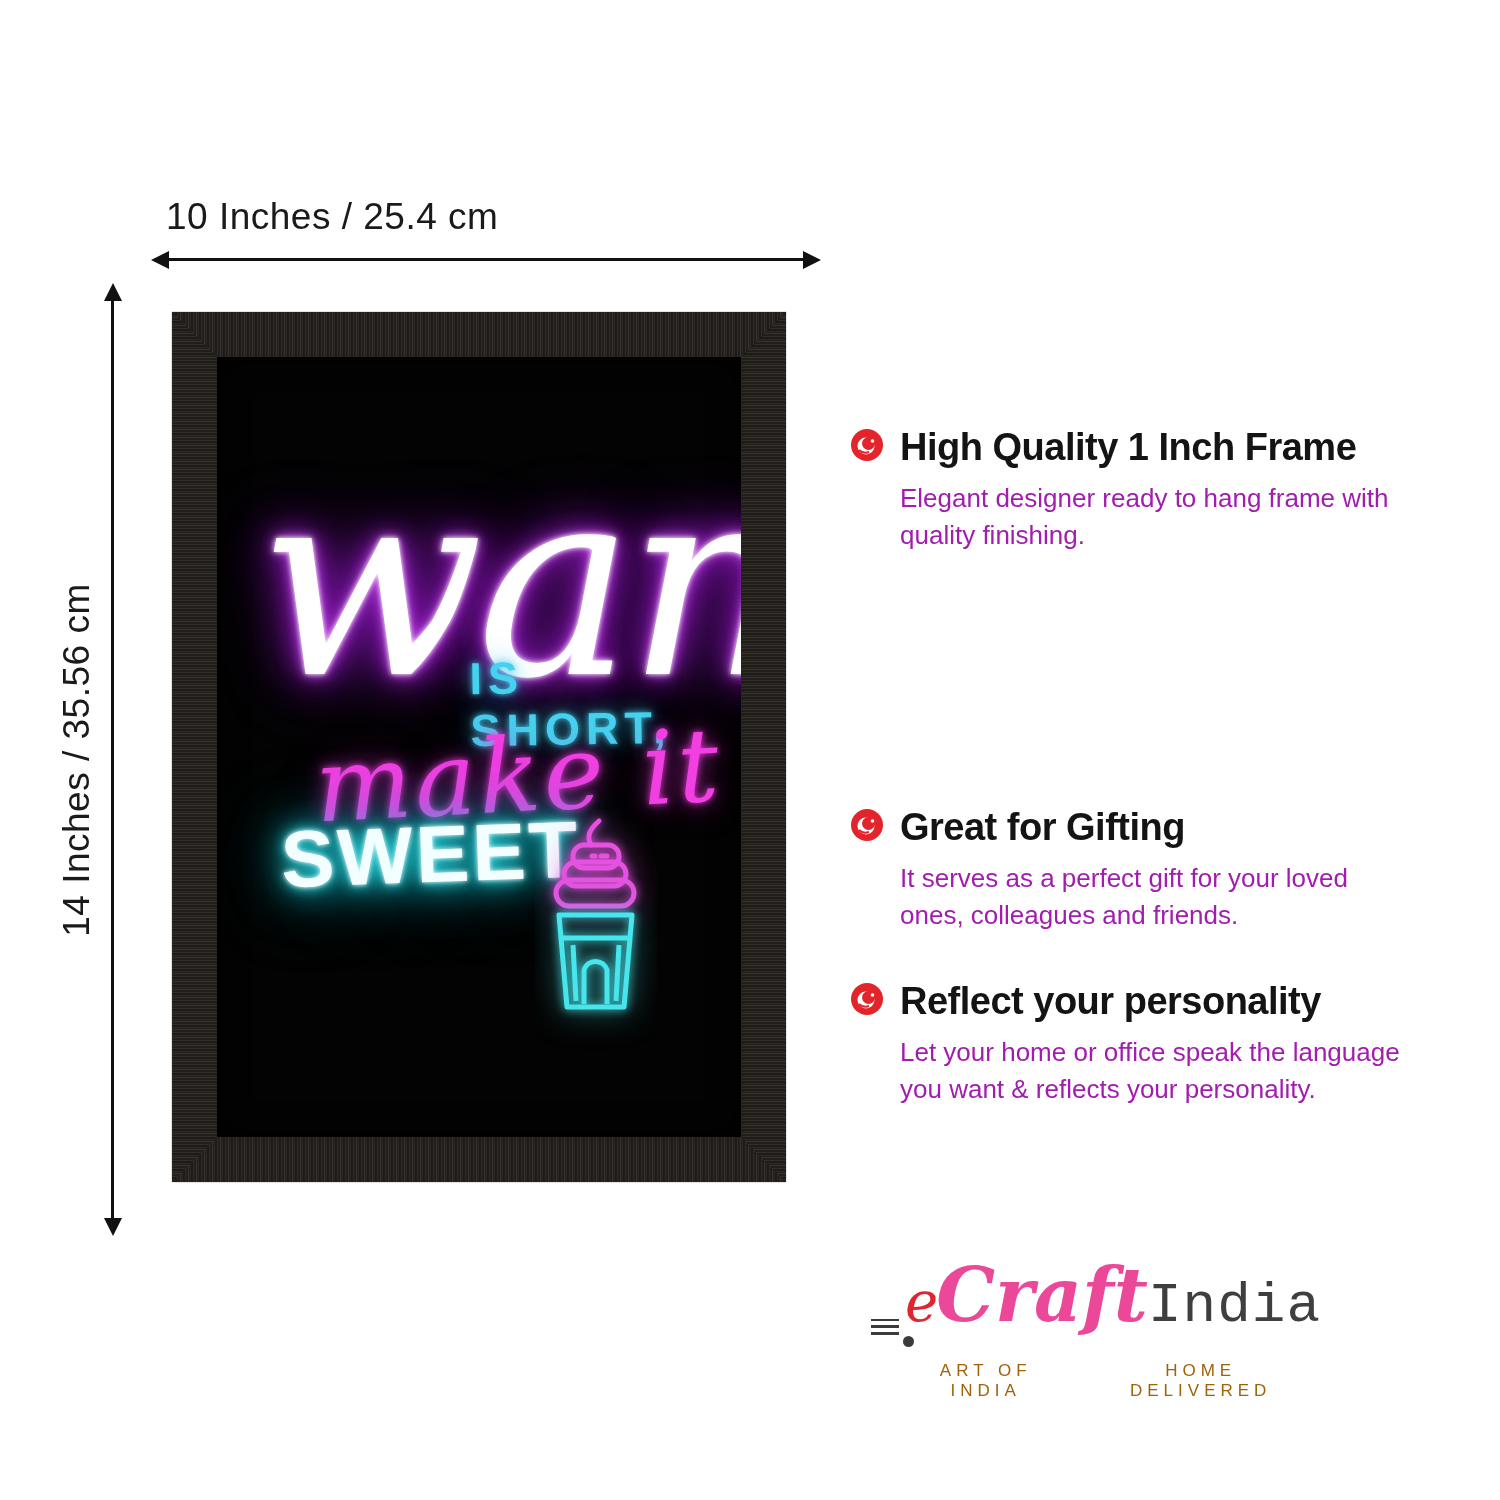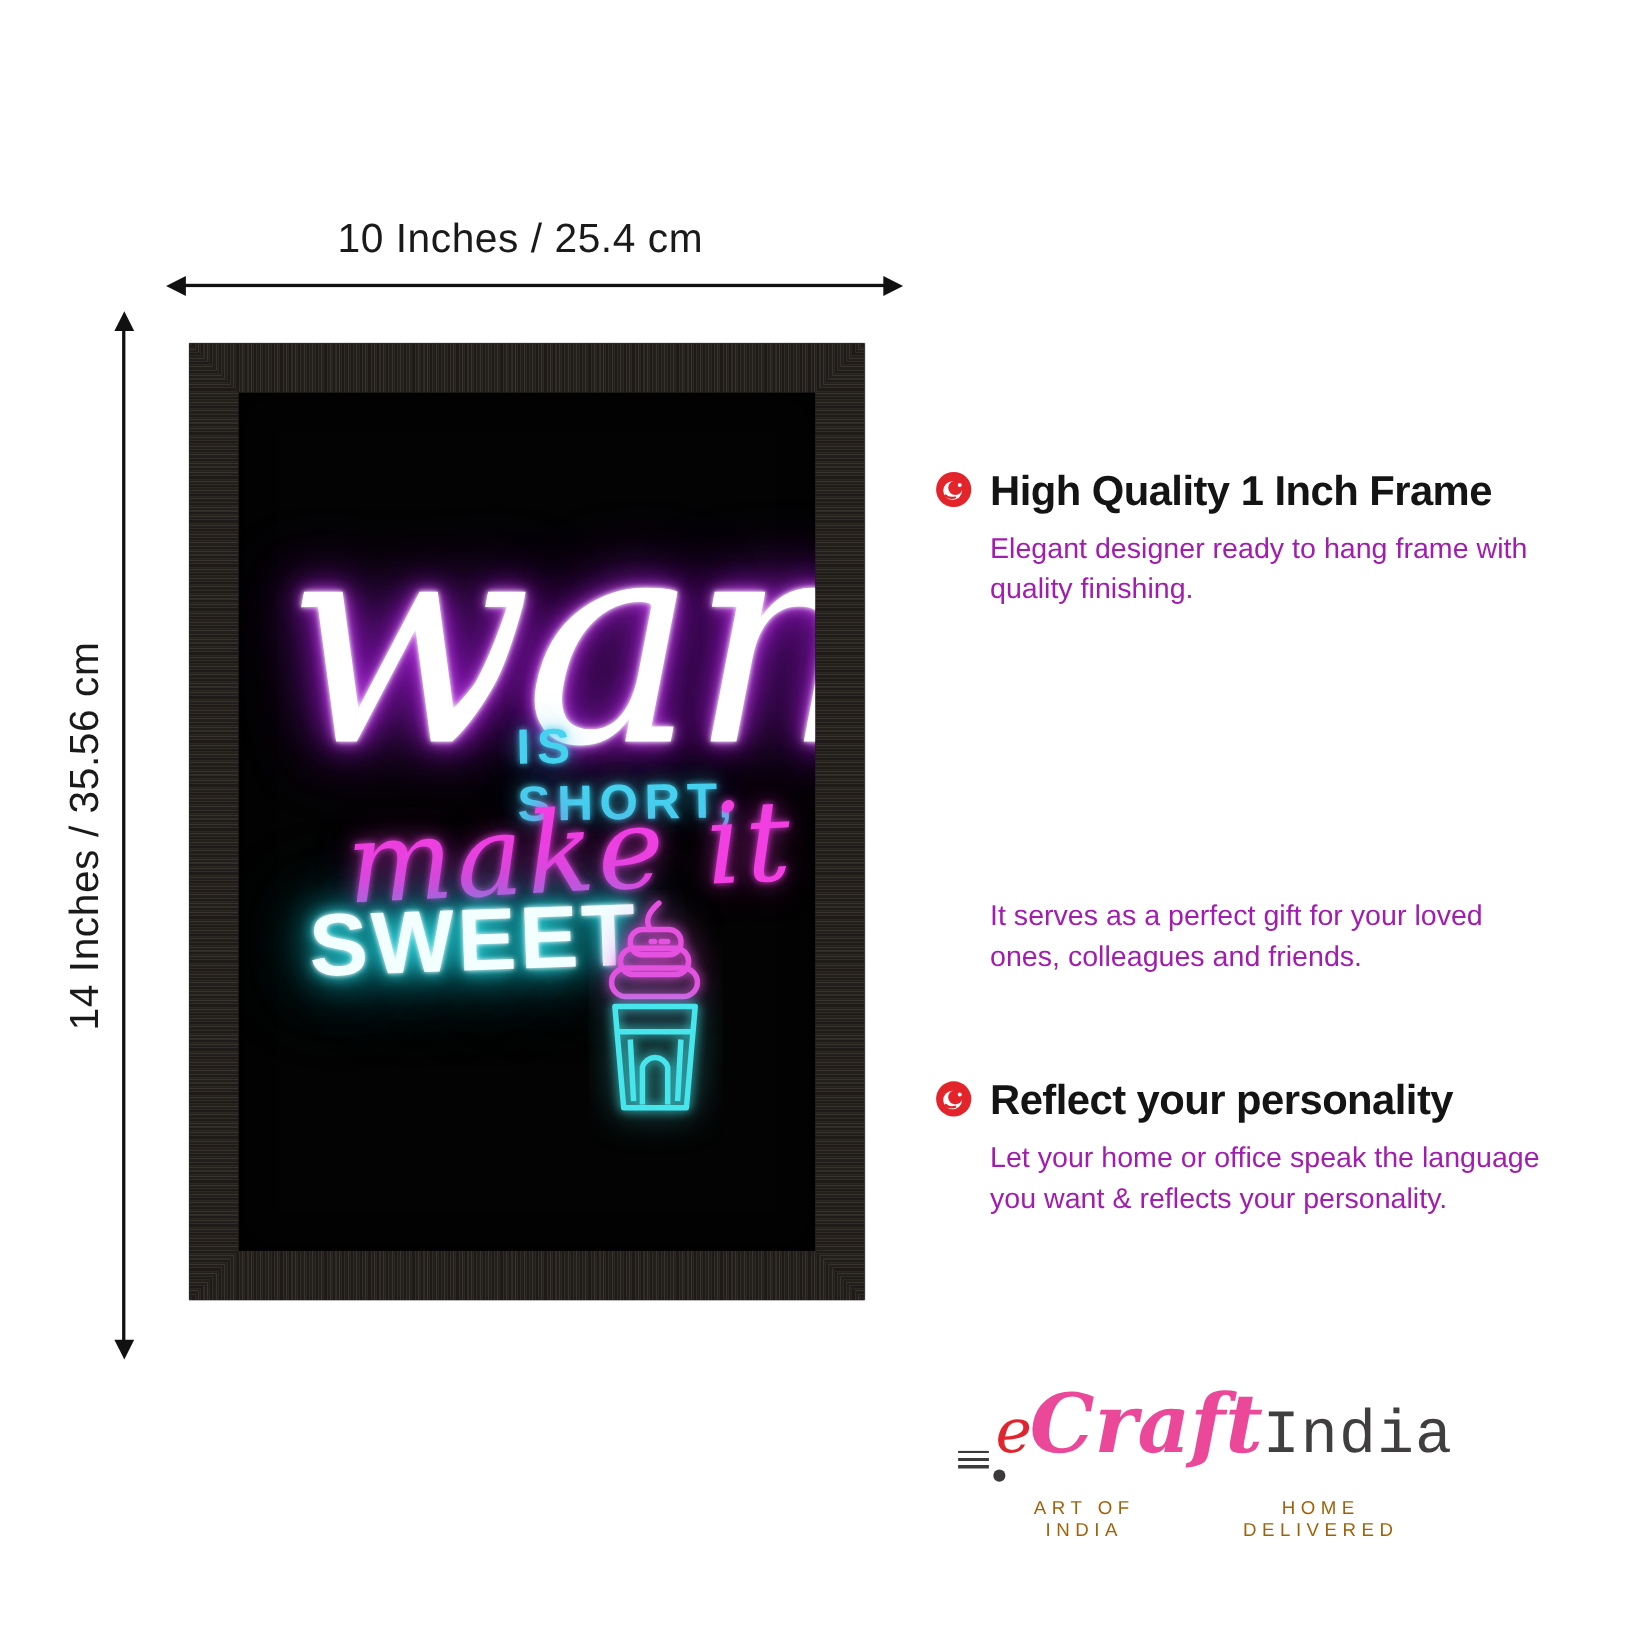--- a/index.html
+++ b/index.html
@@ -1,21 +1,21 @@
 <!DOCTYPE html>
 <html><head>
 <meta charset="utf-8">
 <style>
   html,body{margin:0;padding:0;background:#ffffff;}
   .canvas{position:relative;width:1500px;height:1500px;background:#ffffff;overflow:hidden;
           font-family:"Liberation Sans",sans-serif;}
 
   
   .dim-label{position:absolute;color:#1a1a1a;font-size:37px;letter-spacing:.5px;}
-  .dim-label-top{left:148px;top:196px;width:650px;text-align:center;}
+  .dim-label-top{left:166px;top:196px;width:650px;}
   .dim-label-left{left:-223px;top:736px;width:600px;height:48px;line-height:48px;text-align:center;
                   transform:rotate(-90deg);}
   .arrow-line{position:absolute;background:#111;}
   .h-line{left:167px;top:258px;width:638px;height:3px;}
   .v-line{left:111px;top:294px;width:3px;height:926px;}
   .tri{position:absolute;width:0;height:0;}
   .tri-left {left:151px;top:251px;border-top:9px solid transparent;border-bottom:9px solid transparent;border-right:18px solid #111;}
   .tri-right{left:803px;top:251px;border-top:9px solid transparent;border-bottom:9px solid transparent;border-left:18px solid #111;}
   .tri-up   {left:104px;top:283px;border-left:9px solid transparent;border-right:9px solid transparent;border-bottom:18px solid #111;}
   .tri-down {left:104px;top:1218px;border-left:9px solid transparent;border-right:9px solid transparent;border-top:18px solid #111;}
@@ -129,20 +129,30 @@
       <div class="feature-title">High Quality 1 Inch Frame</div>
     </div>
     <div class="feature-desc">Elegant designer ready to hang frame with
 quality finishing.</div>
   </div>
 
   <div class="feature f2">
   </div>
 
   <div class="feature f3">
+    <div class="feature-head">
+      <svg class="bullet" viewBox="0 0 34 34">
+        <circle cx="17" cy="17" r="16" fill="#e3242b"></circle>
+        <circle cx="16" cy="18" r="8.5" fill="#ffffff"></circle>
+        <circle cx="18.5" cy="15.5" r="6.5" fill="#e3242b"></circle>
+        <circle cx="22.5" cy="13" r="1.8" fill="#ffffff"></circle>
+        <path d="M9 22 q4 4 10 2" stroke="#e3242b" stroke-width="2" fill="none"></path>
+      </svg>
+      <div class="feature-title">Great for Gifting</div>
+    </div>
     <div class="feature-desc">It serves as a perfect gift for your loved
 ones, colleagues and friends.</div>
   </div>
 
   <div class="feature f4">
     <div class="feature-head">
       <svg class="bullet" viewBox="0 0 34 34">
         <circle cx="17" cy="17" r="16" fill="#e3242b"></circle>
         <circle cx="16" cy="18" r="8.5" fill="#ffffff"></circle>
         <circle cx="18.5" cy="15.5" r="6.5" fill="#e3242b"></circle>

